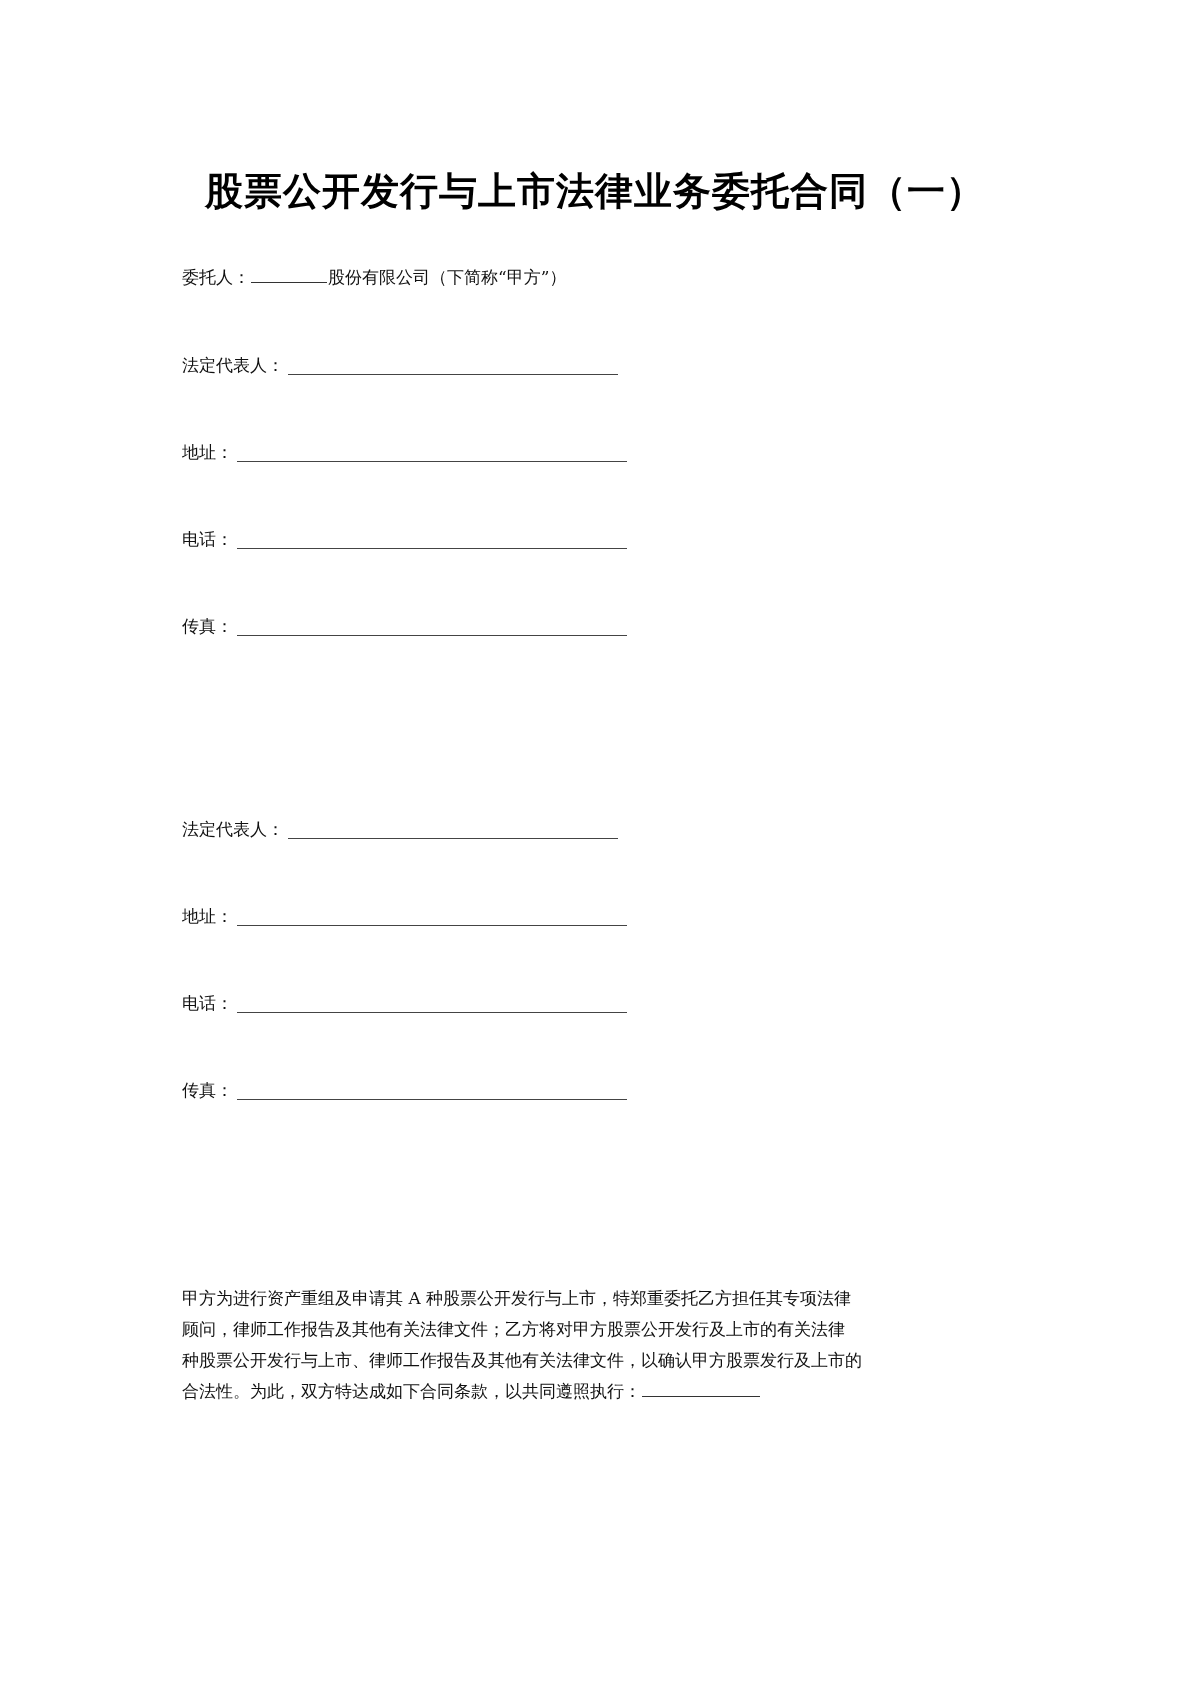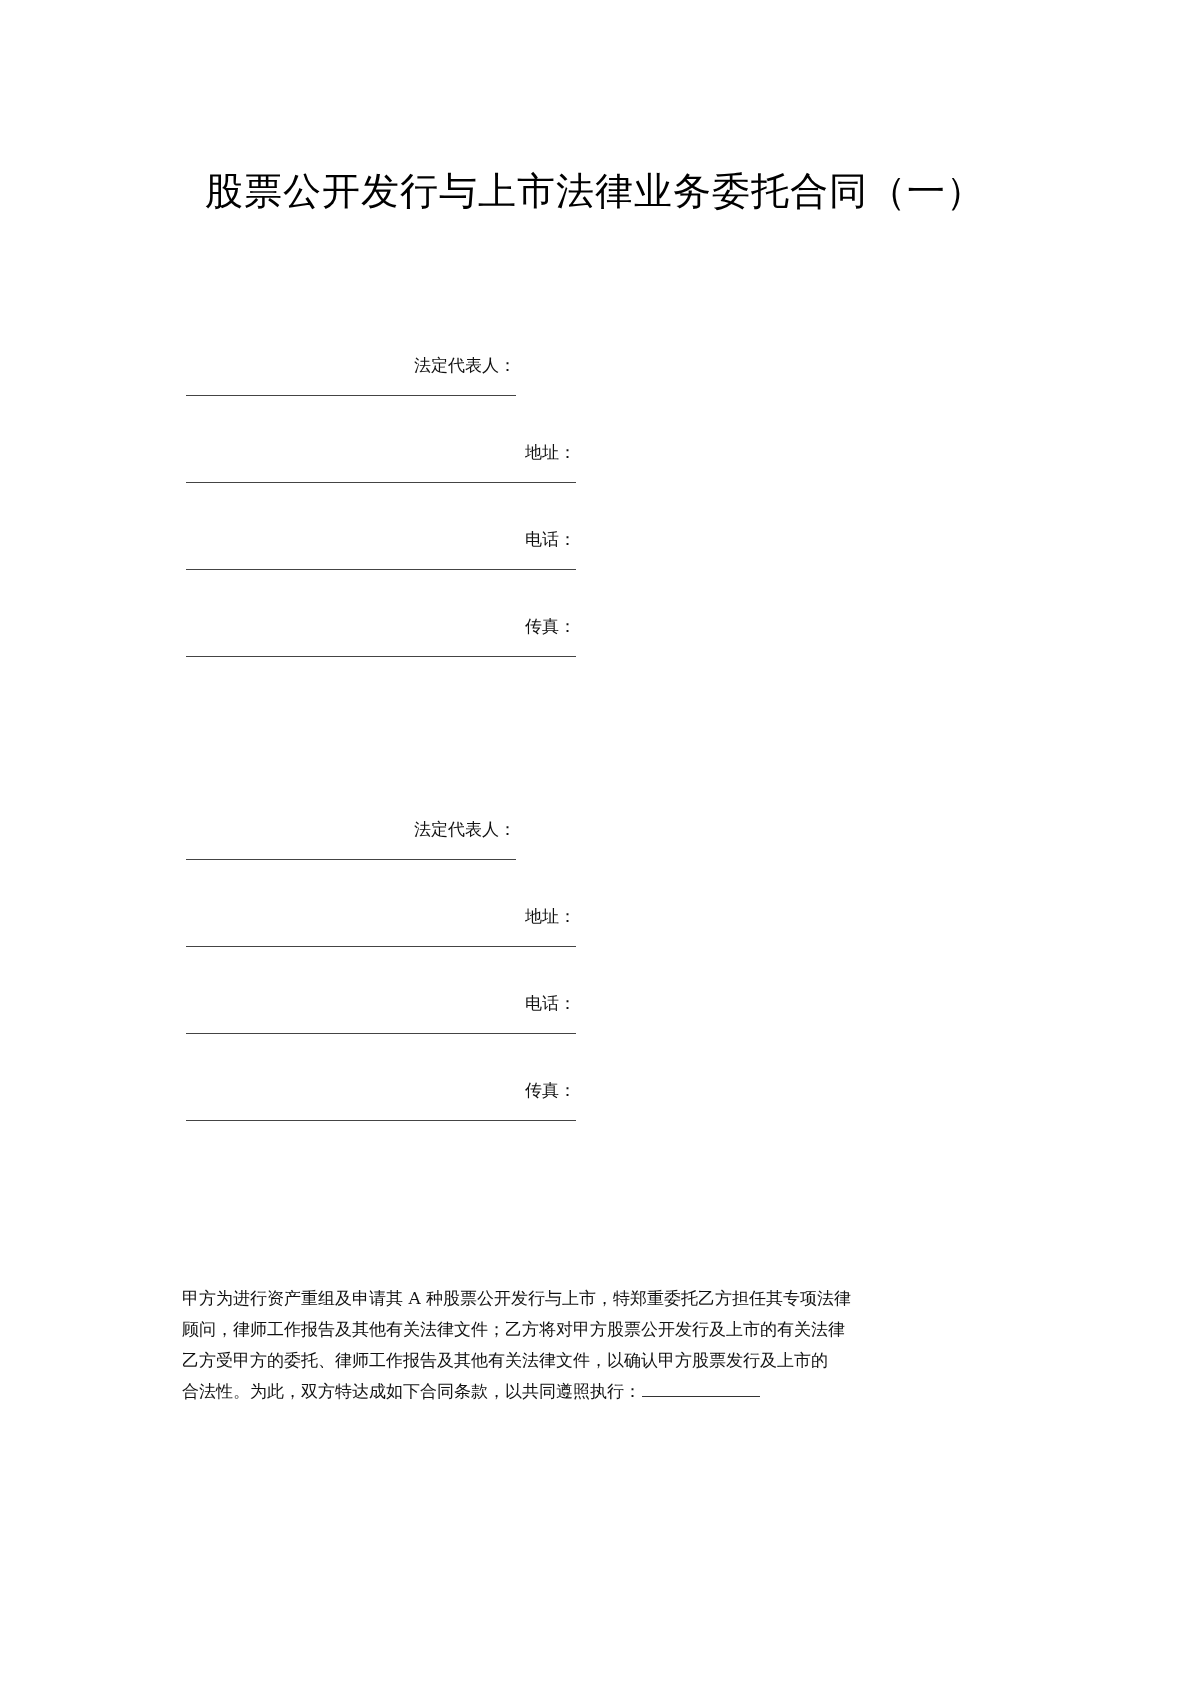--- a/index.html
+++ b/index.html
@@ -12,21 +12,21 @@
       color: #111111;
     }
     .page { position: absolute; left: 0; top: 0; width: 1190px; height: 1683px; }
     .title {
       position: absolute;
       left: 0; width: 1190px;
       top: 166px;
       text-align: center;
       font-family: "DejaVu Sans", "Liberation Sans", sans-serif;
       font-size: 38px;
-      font-weight: normal;
+      font-weight: bold;
       letter-spacing: 1px;
       color: #000;
     }
     .line {
       position: absolute;
       left: 182px;
       font-size: 17px;
       line-height: 24px;
       white-space: nowrap;
     }
@@ -37,22 +37,21 @@
       vertical-align: baseline;
       margin: 0 1px;
     }
     .field-line {
       position: absolute;
       left: 182px;
       font-size: 17px;
       line-height: 24px;
       white-space: nowrap;
       display: flex;
-      align-items: flex-end;
-      flex-direction: column;
+      align-items: center;
     }
     .field-line .rule {
       border-bottom: 1px solid #444;
       height: 18px;
       margin-left: 4px;
     }
     .para {
       position: absolute;
       left: 182px;
       width: 836px;
@@ -63,20 +62,23 @@
     }
     .para .pline { display: block; white-space: nowrap; }
   </style>
 </head>
 <body>
 
 <div class="page">
 
   <div class="title">股票公开发行与上市法律业务委托合同（一）</div>
 
+  <div class="line" style="top:265px;">
+    <span>委托人：</span><span class="blank" style="width:76px;"></span><span>股份有限公司（下简称“甲方”）</span>
+  </div>
 
   <div class="field-line" style="top:353px;">
     <span>法定代表人：</span>
     <span class="rule" style="width:330px;"></span>
   </div>
   <div class="field-line" style="top:440px;">
     <span>地址：</span>
     <span class="rule" style="width:390px;"></span>
   </div>
   <div class="field-line" style="top:527px;">
@@ -102,18 +104,18 @@
     <span class="rule" style="width:390px;"></span>
   </div>
   <div class="field-line" style="top:1078px;">
     <span>传真：</span>
     <span class="rule" style="width:390px;"></span>
   </div>
 
   <div class="para">
     <span class="pline">甲方为进行资产重组及申请其 A 种股票公开发行与上市，特郑重委托乙方担任其专项法律</span>
     <span class="pline">顾问，律师工作报告及其他有关法律文件；乙方将对甲方股票公开发行及上市的有关法律</span>
-    <span class="pline">乙方受甲方的委托、律师工作报告及其他有关法律文件，以确认甲方股票发行及上市的</span>
+    <span class="pline">种股票公开发行与上市、律师工作报告及其他有关法律文件，以确认甲方股票发行及上市的</span>
     <span class="pline"><span>合法性。为此，双方特达成如下合同条款，以共同遵照执行：</span><span class="blank" style="width:118px;"></span></span>
   </div>
 
 
 </div>
 
 </body></html>

